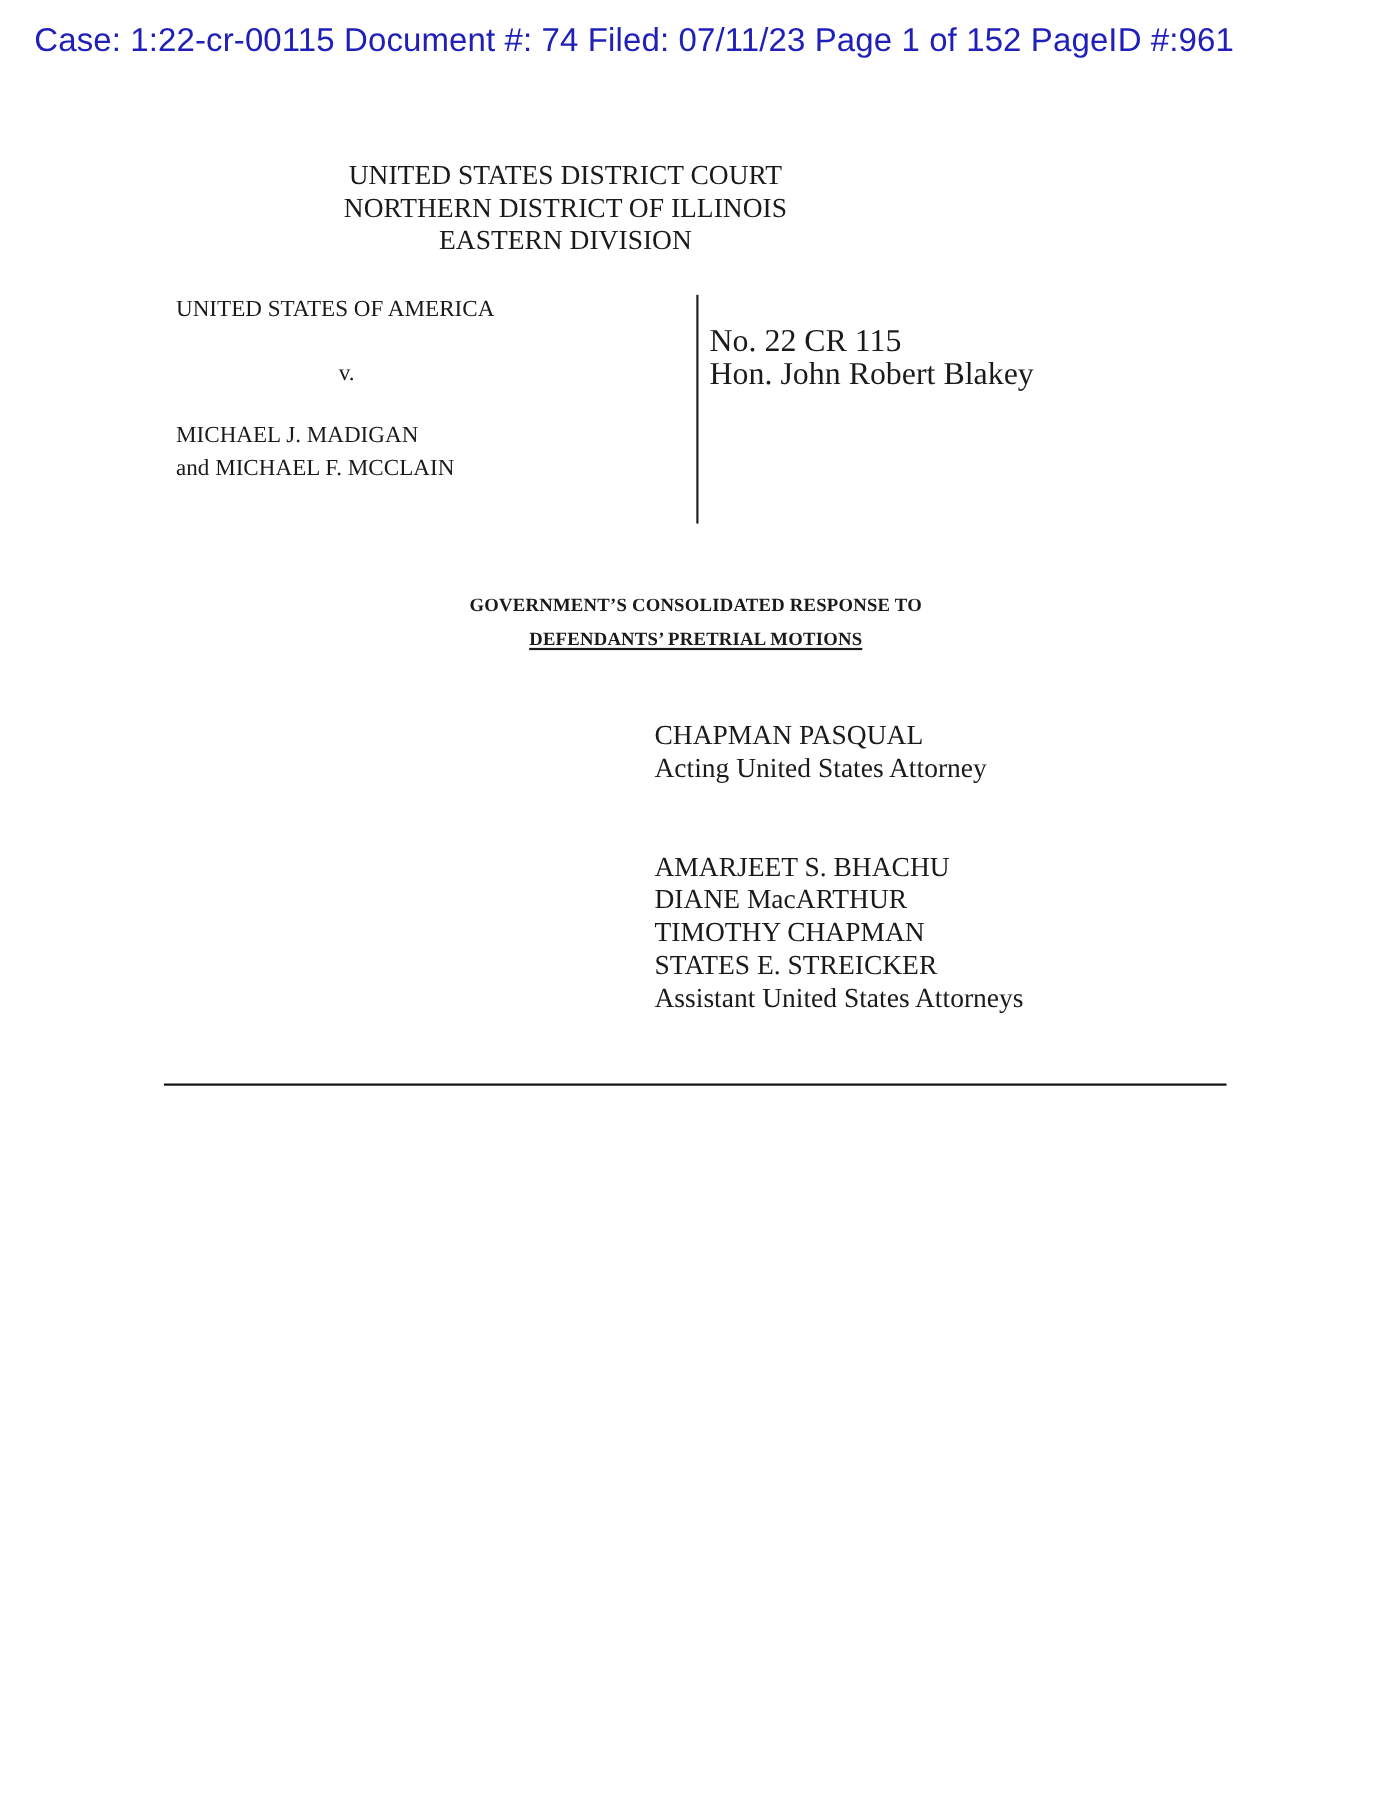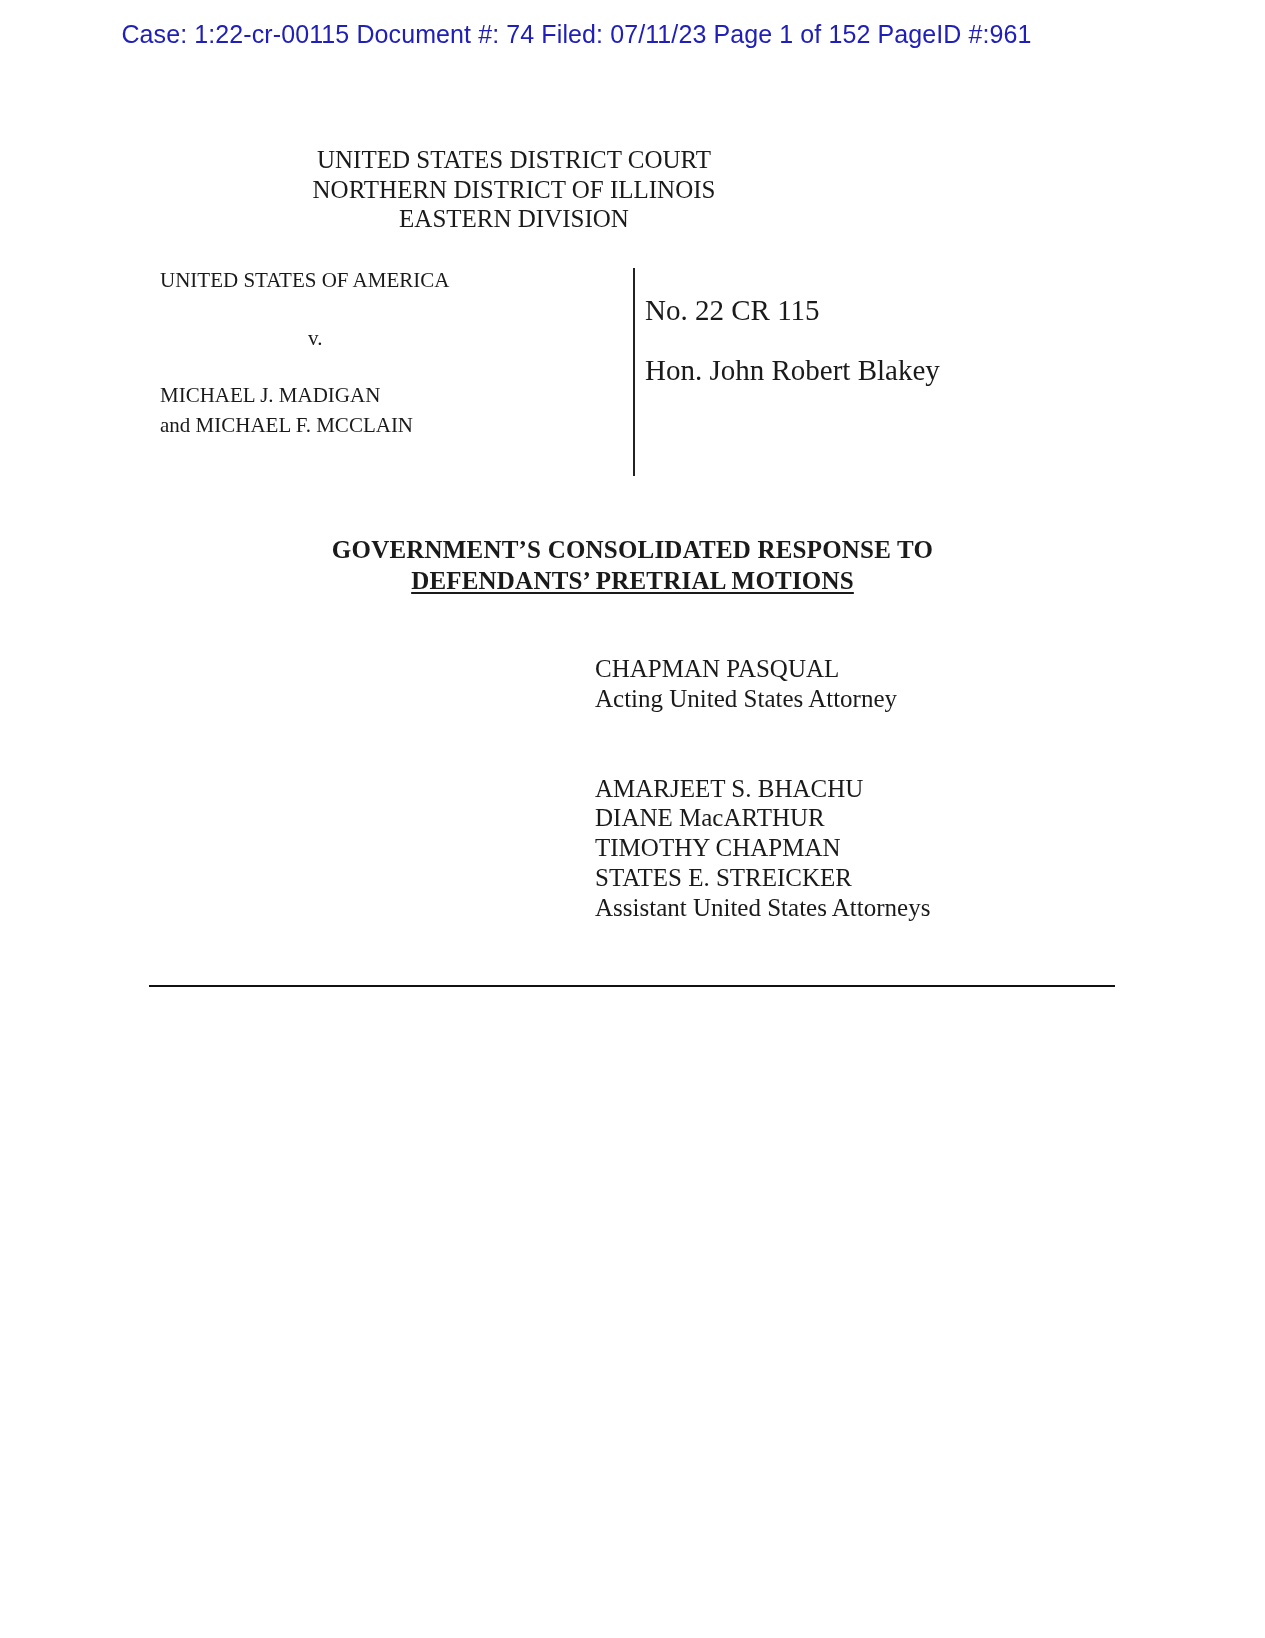--- a/index.html
+++ b/index.html
@@ -15,21 +15,21 @@
     font-family: "Liberation Serif", "DejaVu Serif", serif;
     color: #1a1a1a;
   }
   .stamp {
     position: absolute;
     top: 20px;
     left: 0;
     width: 1153px;
     text-align: center;
     font-family: "Liberation Sans", "DejaVu Sans", sans-serif;
-    font-size: 25px;
+    font-size: 30px;
     color: #2020b8;
     letter-spacing: 0.1px;
   }
   .court {
     position: absolute;
     top: 145px;
     left: 0;
     width: 1028px;
     text-align: center;
     font-size: 25px;
@@ -56,28 +56,28 @@
     height: 208px;
     background: #222;
   }
   .caption-right {
     position: absolute;
     top: 296px;
     left: 645px;
     font-size: 29px;
     line-height: 29.5px;
   }
-  .caption-right .judge { margin-top: 30px; }
+  .caption-right .judge { }
   .title {
     position: absolute;
     top: 535px;
     left: 0;
     width: 1265px;
     text-align: center;
-    font-size: 25px;
+    font-size: 17px;
     font-weight: bold;
     line-height: 30.5px;
     letter-spacing: 0.2px;
   }
   .title .line2 {
     text-decoration: underline;
     text-underline-offset: 3px;
     text-decoration-thickness: 1.5px;
   }
   .attorneys {

